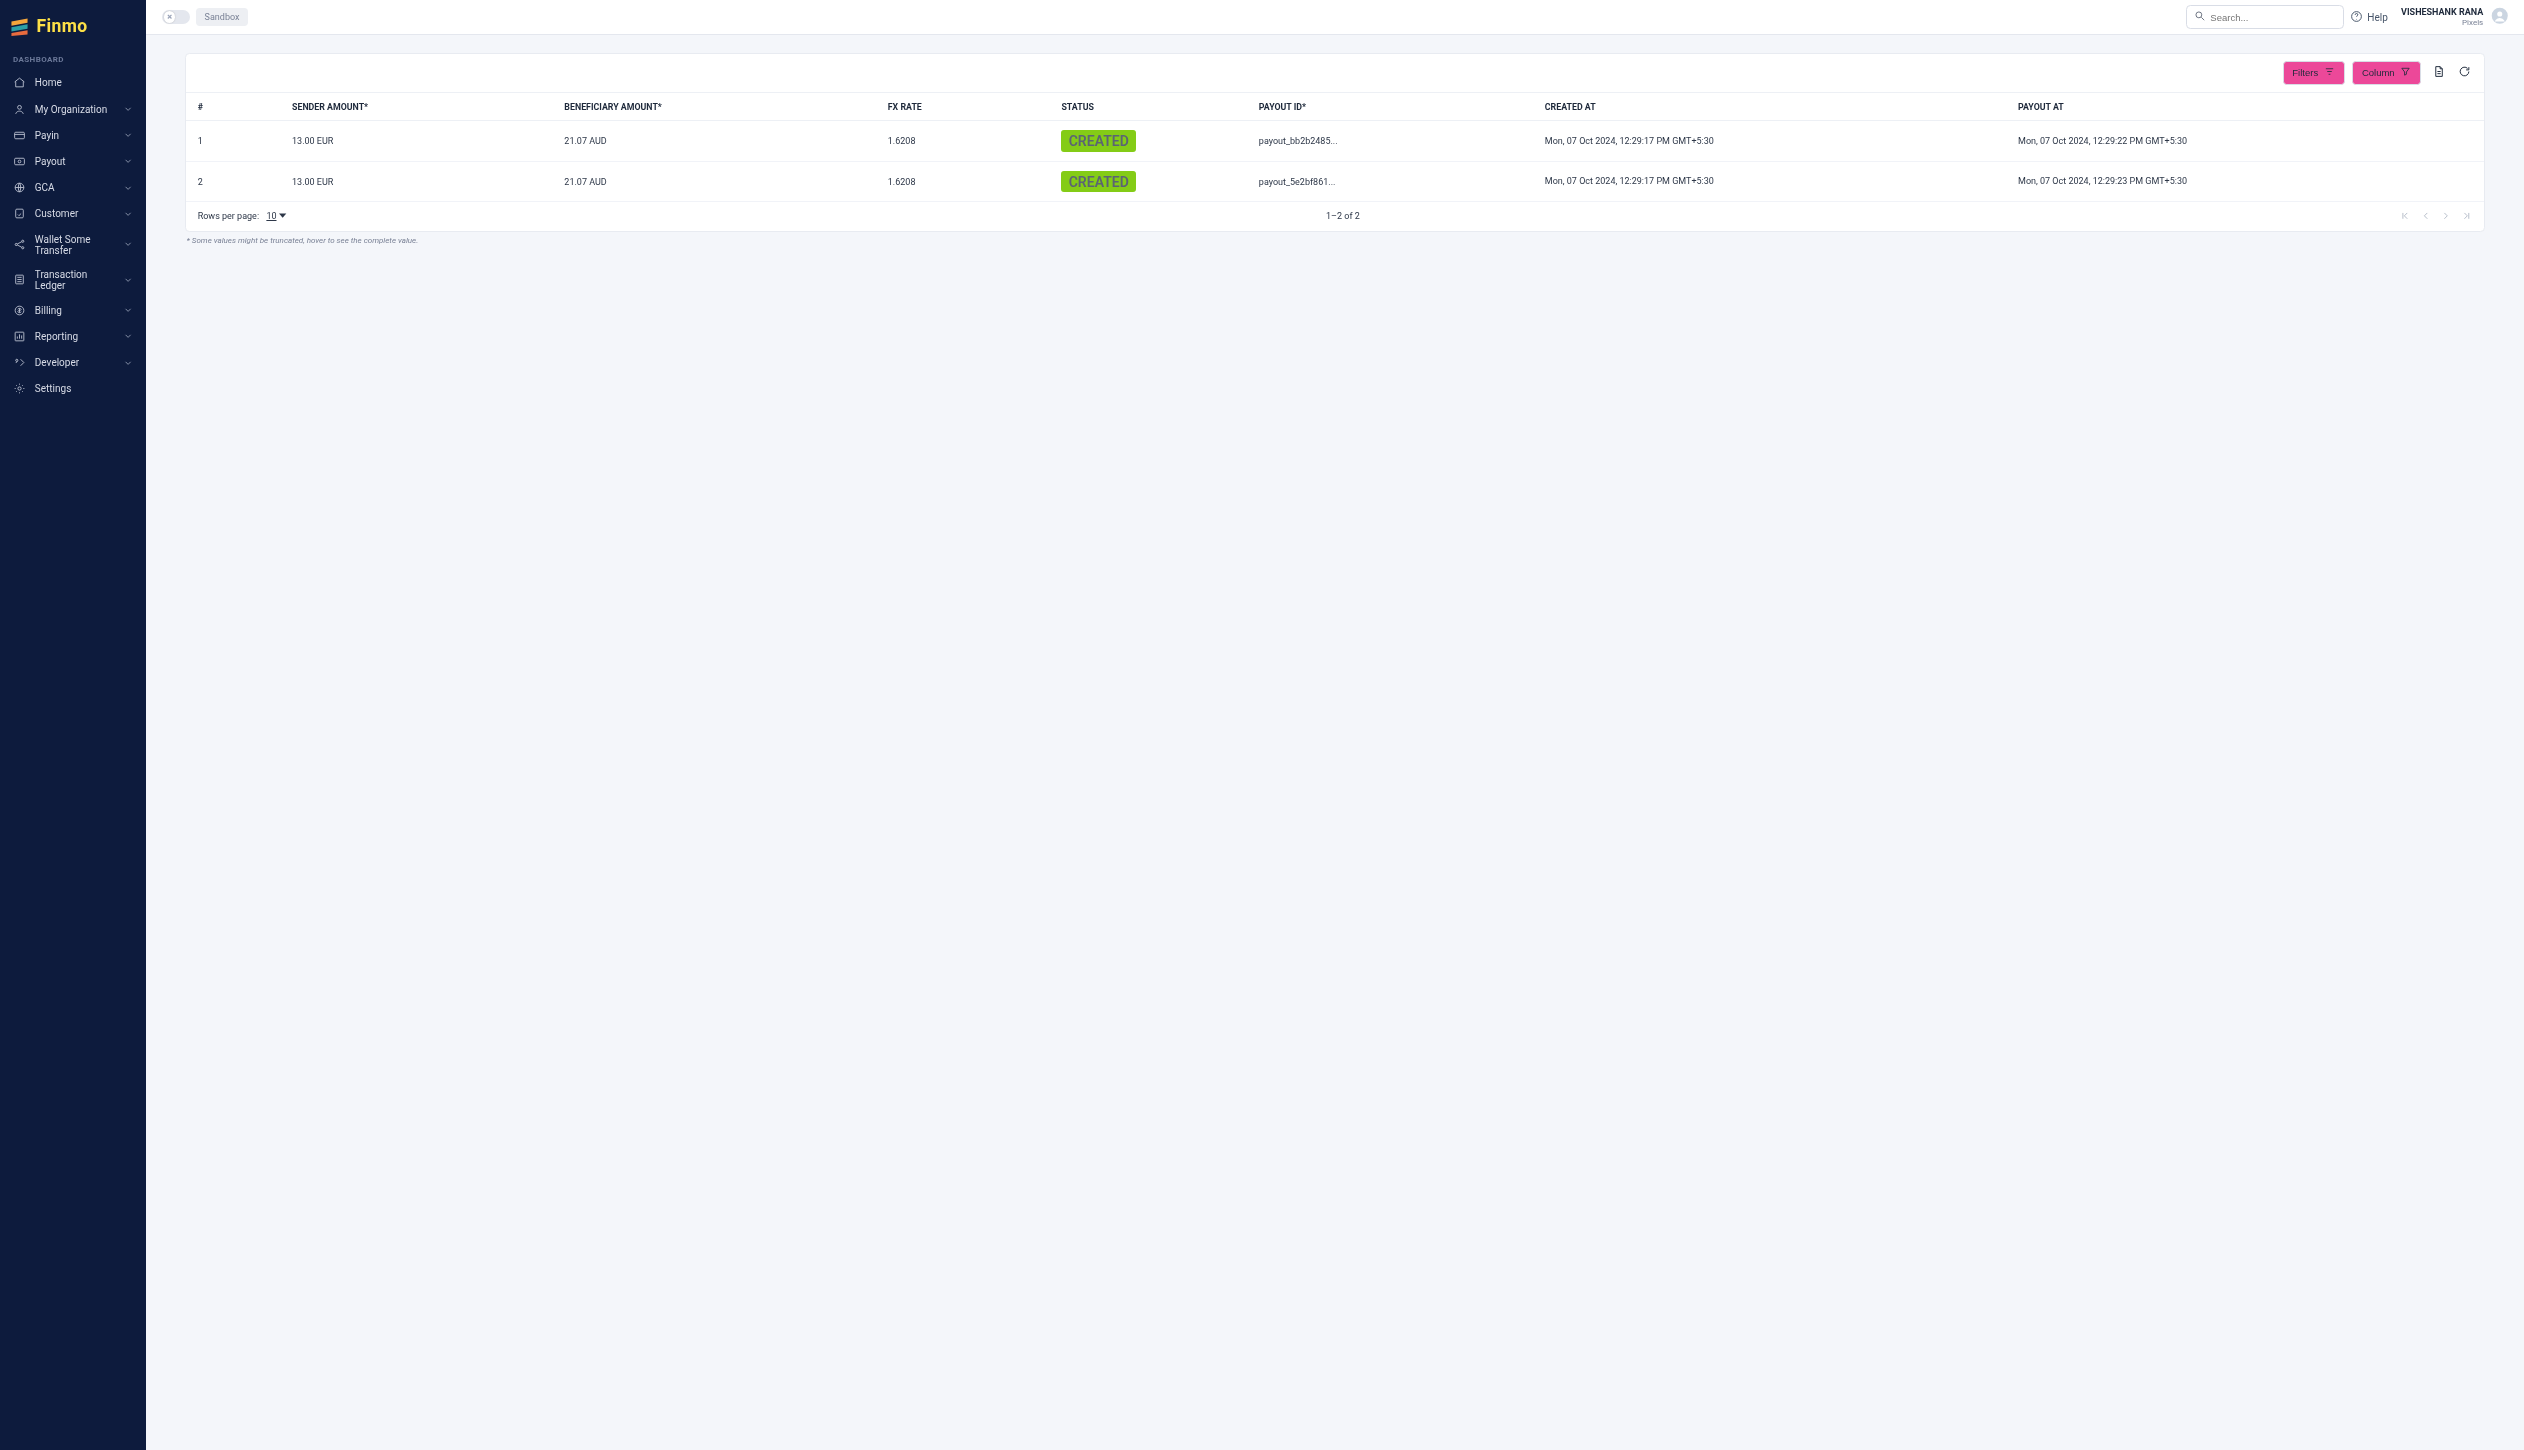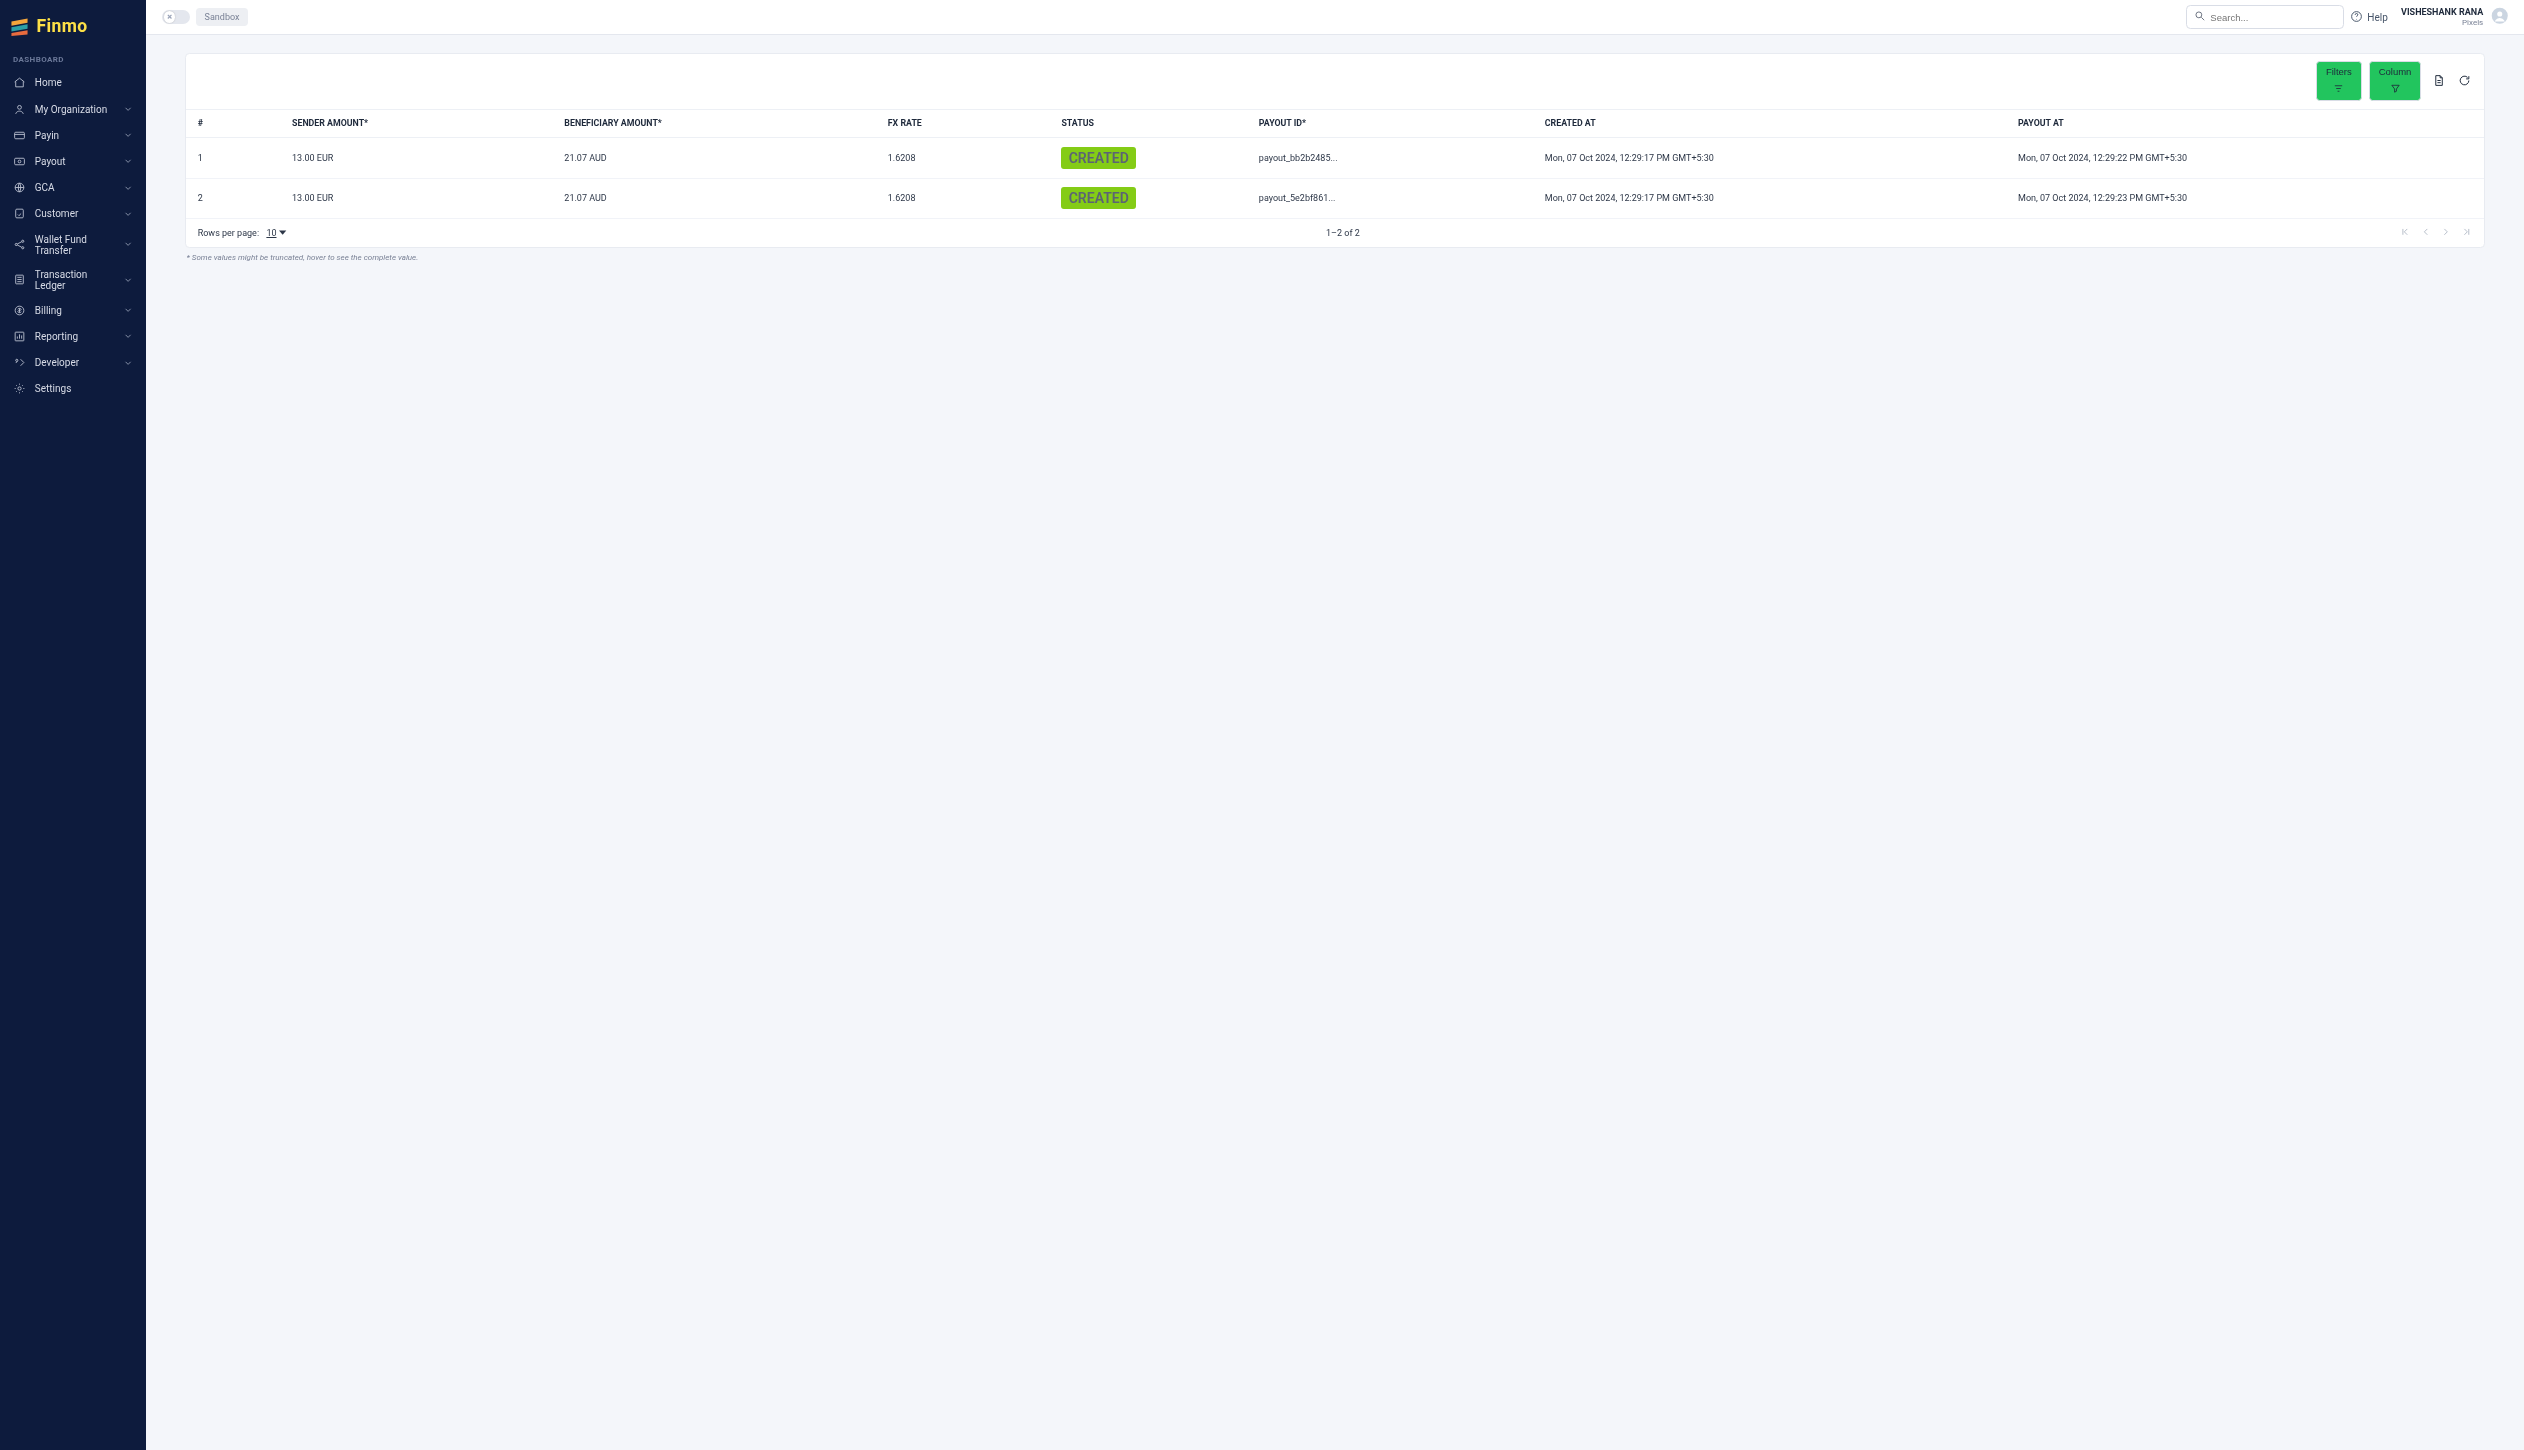--- a/index.html
+++ b/index.html
@@ -77,21 +77,21 @@
   overflow: hidden;
 }
 .card-toolbar {
   display: flex; justify-content: flex-end; align-items: center;
   padding: 7.3px 10.2px 7.3px 10.2px; gap: 7.3px;
 }
 .btn-outline {
   display: inline-flex; align-items: center; gap: 5.8px;
   border: 0.7px solid #d9dde6; border-radius: 3.7px;
   padding: 4.4px 8.8px; font-size: 9.5px; color: #1e293b;
-  background: #22c55e; cursor: pointer; flex-direction: column;
+  background: #ec4899; cursor: pointer;
 }
 .btn-outline svg { width: 11px; height: 11px; stroke: #1e293b; fill:none; stroke-width:1.8; }
 .icon-btn {
   width: 19px; height: 19px; display:inline-flex; align-items:center; justify-content:center;
   cursor:pointer;
 }
 .icon-btn svg { width:13px; height:13px; stroke:#1e293b; fill:none; stroke-width:1.8; }
 
 .tbl { width: 100%; border-collapse: collapse; table-layout: fixed; }
 .tbl th, .tbl td {
@@ -226,21 +226,21 @@
         </li>
         <li>
           <span class="nav-icon">
             <svg viewBox="0 0 24 24">
               <circle cx="6" cy="12" r="2"></circle>
               <circle cx="18" cy="6" r="2"></circle>
               <circle cx="18" cy="18" r="2"></circle>
               <path d="M8 11l8-4M8 13l8 4"></path>
             </svg>
           </span>
-          <span class="label">Wallet Fund Transfer</span>
+          <span class="label">Wallet Some Transfer</span>
           <span class="chev"><svg viewBox="0 0 24 24">
               <path d="M6 9l6 6 6-6"></path>
             </svg></span>
         </li>
         <li>
           <span class="nav-icon">
             <svg viewBox="0 0 24 24">
               <rect x="5" y="4" width="14" height="16" rx="1"></rect>
               <path d="M8 8h8M8 12h8M8 16h8"></path>
             </svg>

